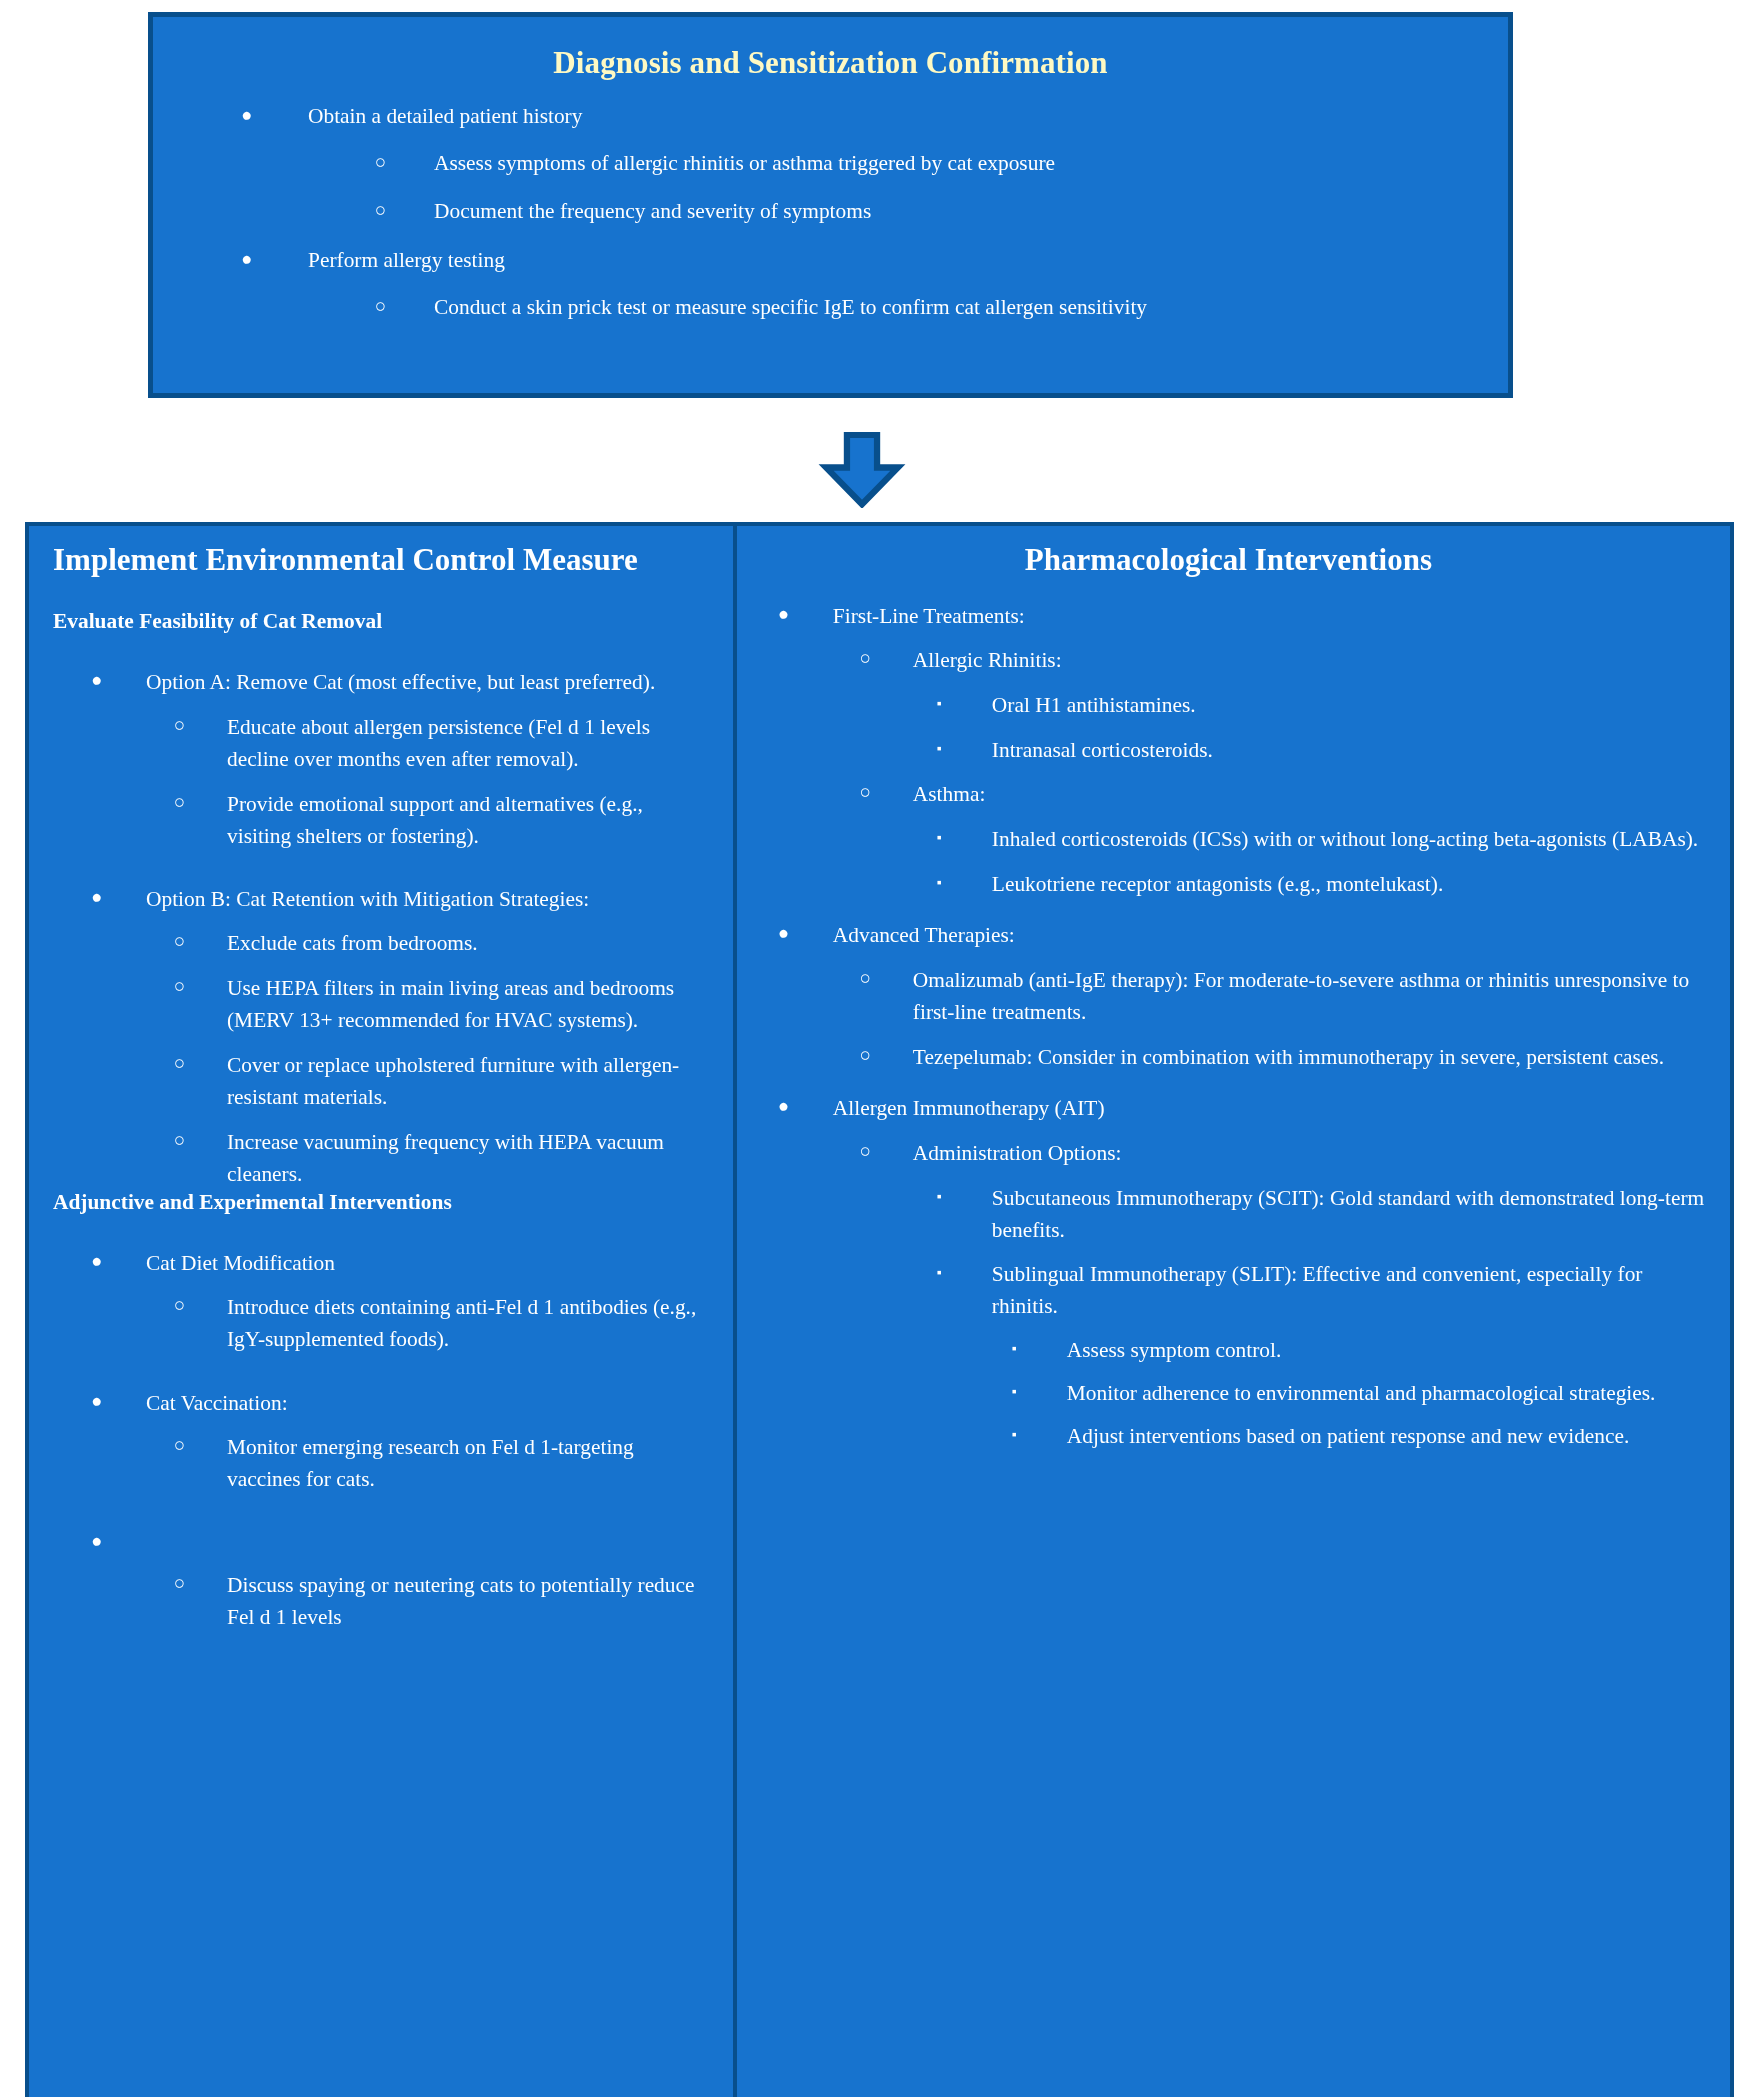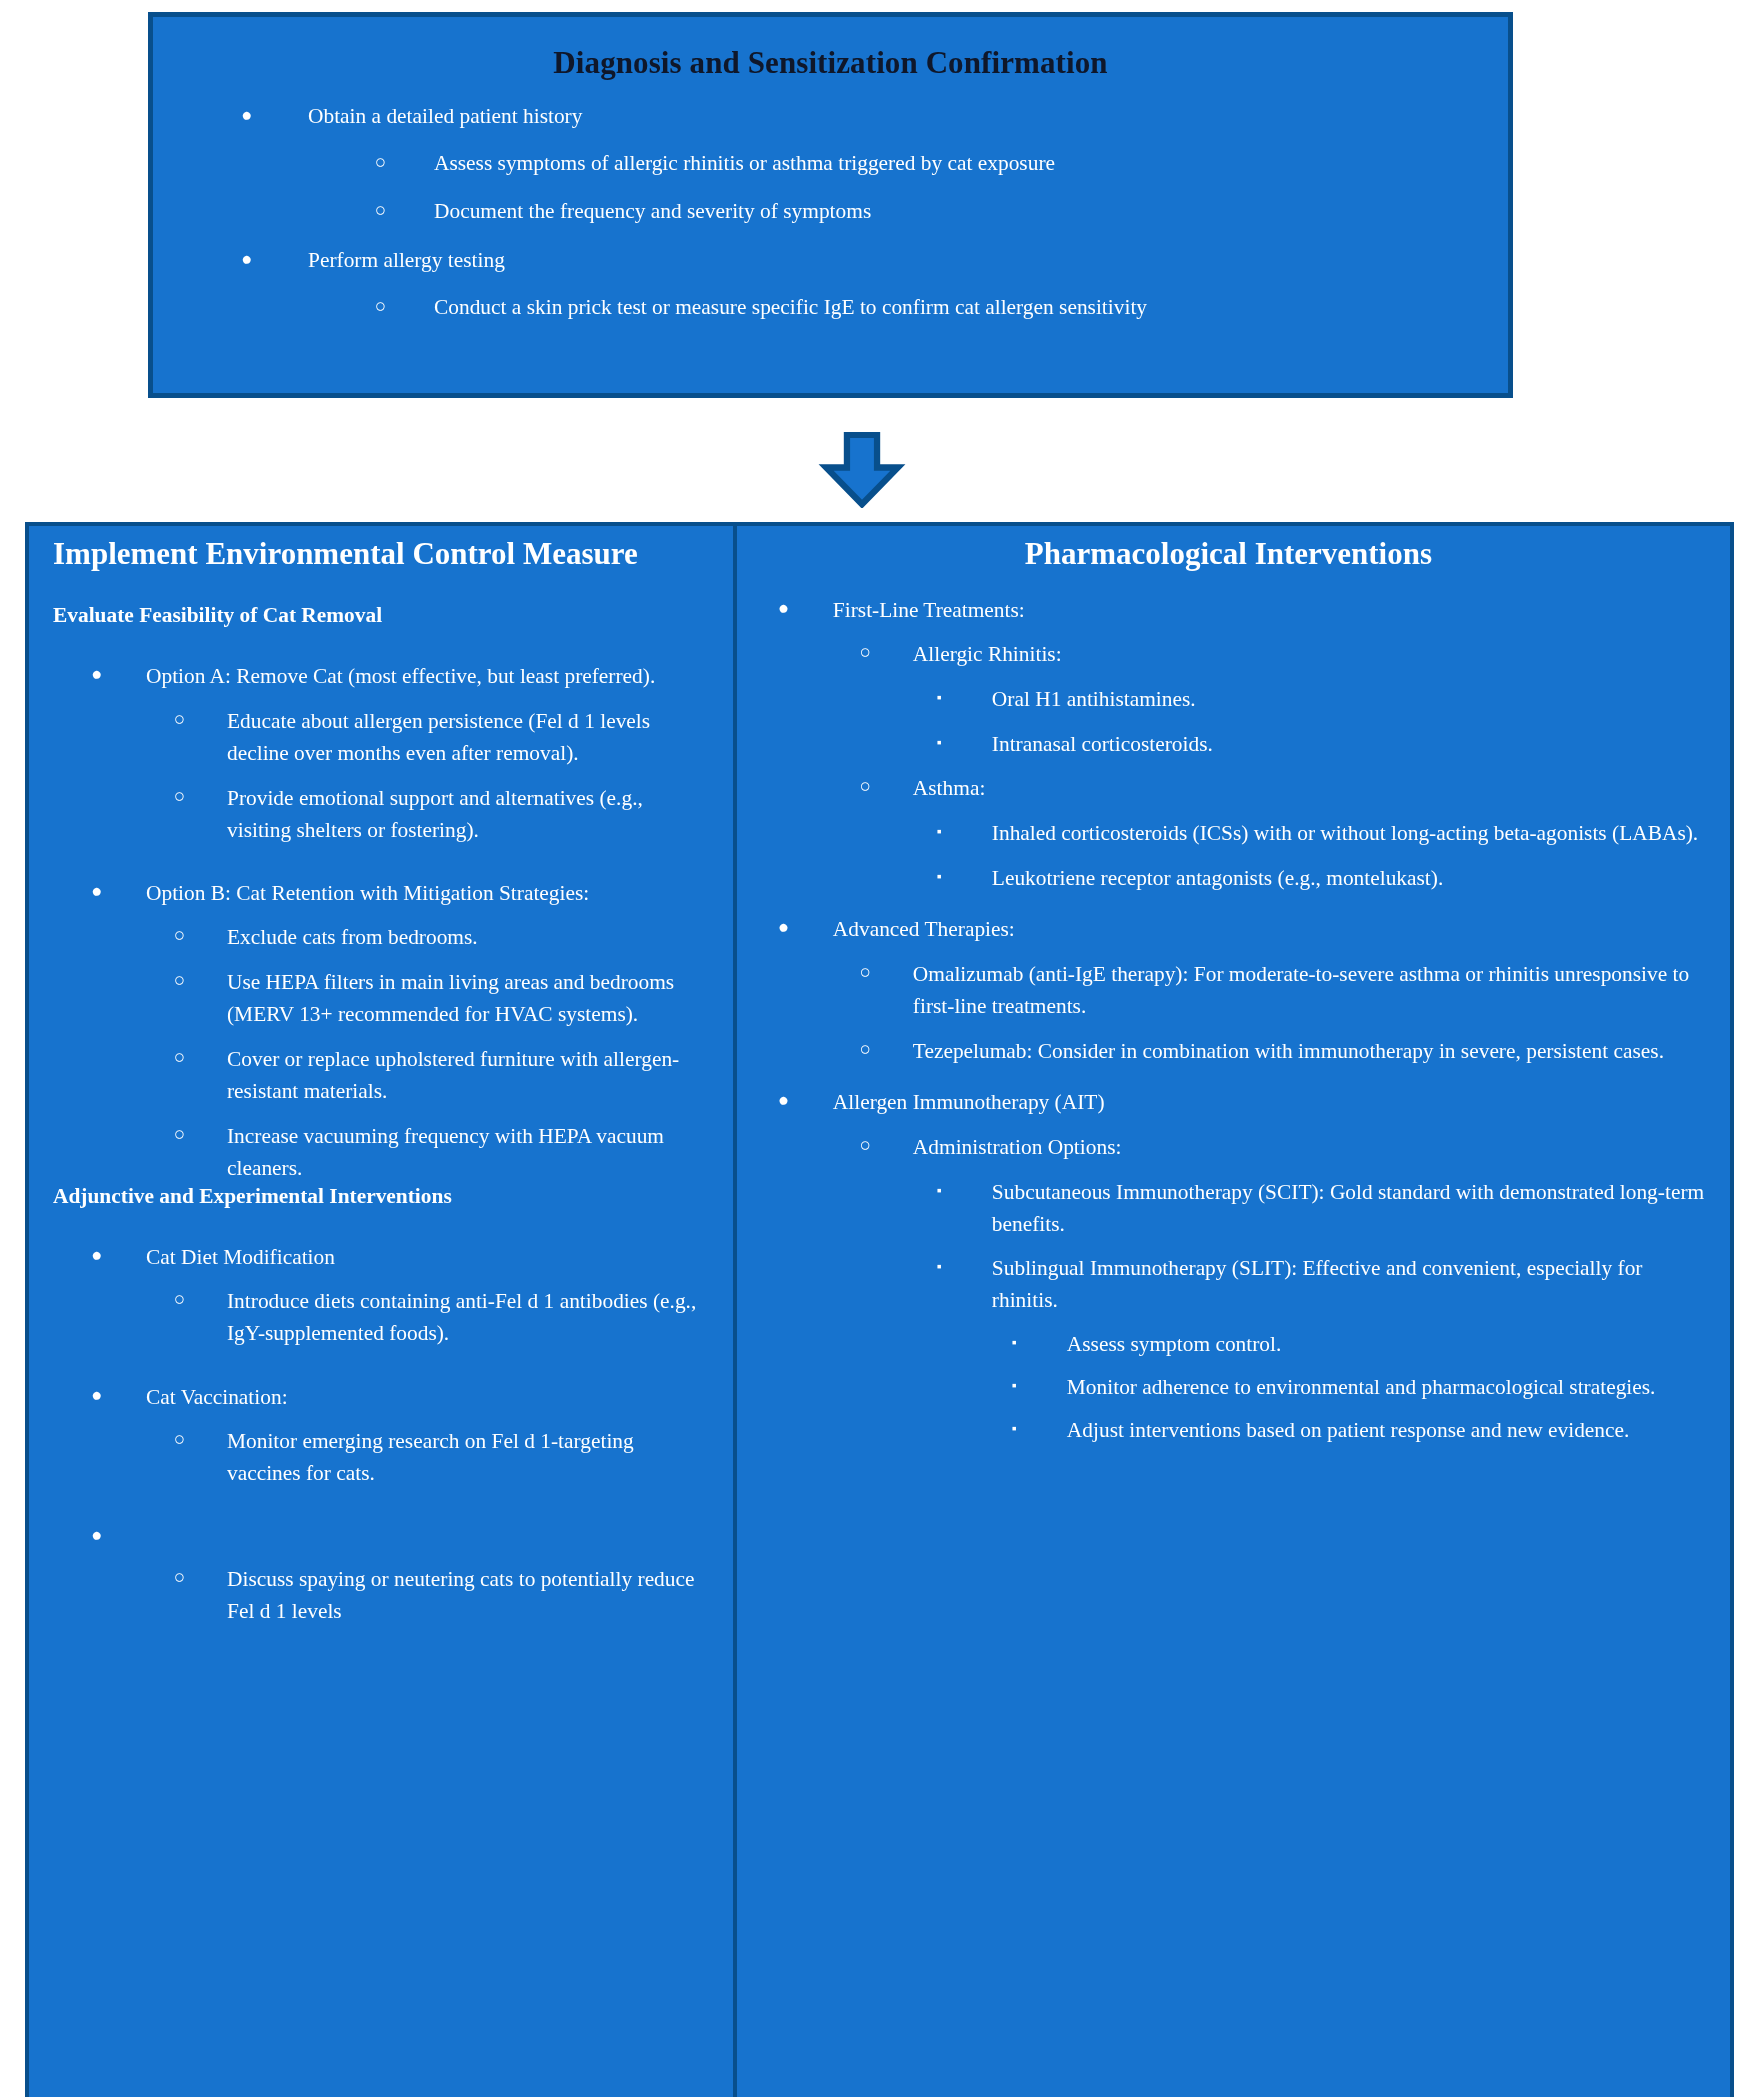--- a/index.html
+++ b/index.html
@@ -23,21 +23,21 @@
     left: 148px;
     top: 11.7px;
     width: 1365px;
     height: 386px;
     background: #1773CE;
     border: 5.5px solid #084F8C;
     box-sizing: border-box;
   }
   .top-title {
     text-align: center;
-    color: #0f172a;
+    color: #fef9c3;
     font-weight: bold;
     font-size: 31px;
     letter-spacing: 0.1px;
     margin-top: 29px;
     margin-bottom: 0;
     line-height: 1.1;
   }
 
   .li-row {
     display: flex;
@@ -97,21 +97,21 @@
     flex: 1 1 auto;
     padding: 0 25px 0 15px;
   }
 
   .panel-title {
     color: #ffffff;
     font-weight: bold;
     font-size: 31px;
     line-height: 1.3;
     margin: 0;
-    padding-top: 8px;
+    padding-top: 14px;
   }
   .panel-title.left-title { text-align: left; }
   .panel-title.right-title { text-align: center; }
 
   .section-head {
     color: #ffffff;
     font-weight: bold;
     font-size: 21.4px;
     line-height: 1.2;
   }

